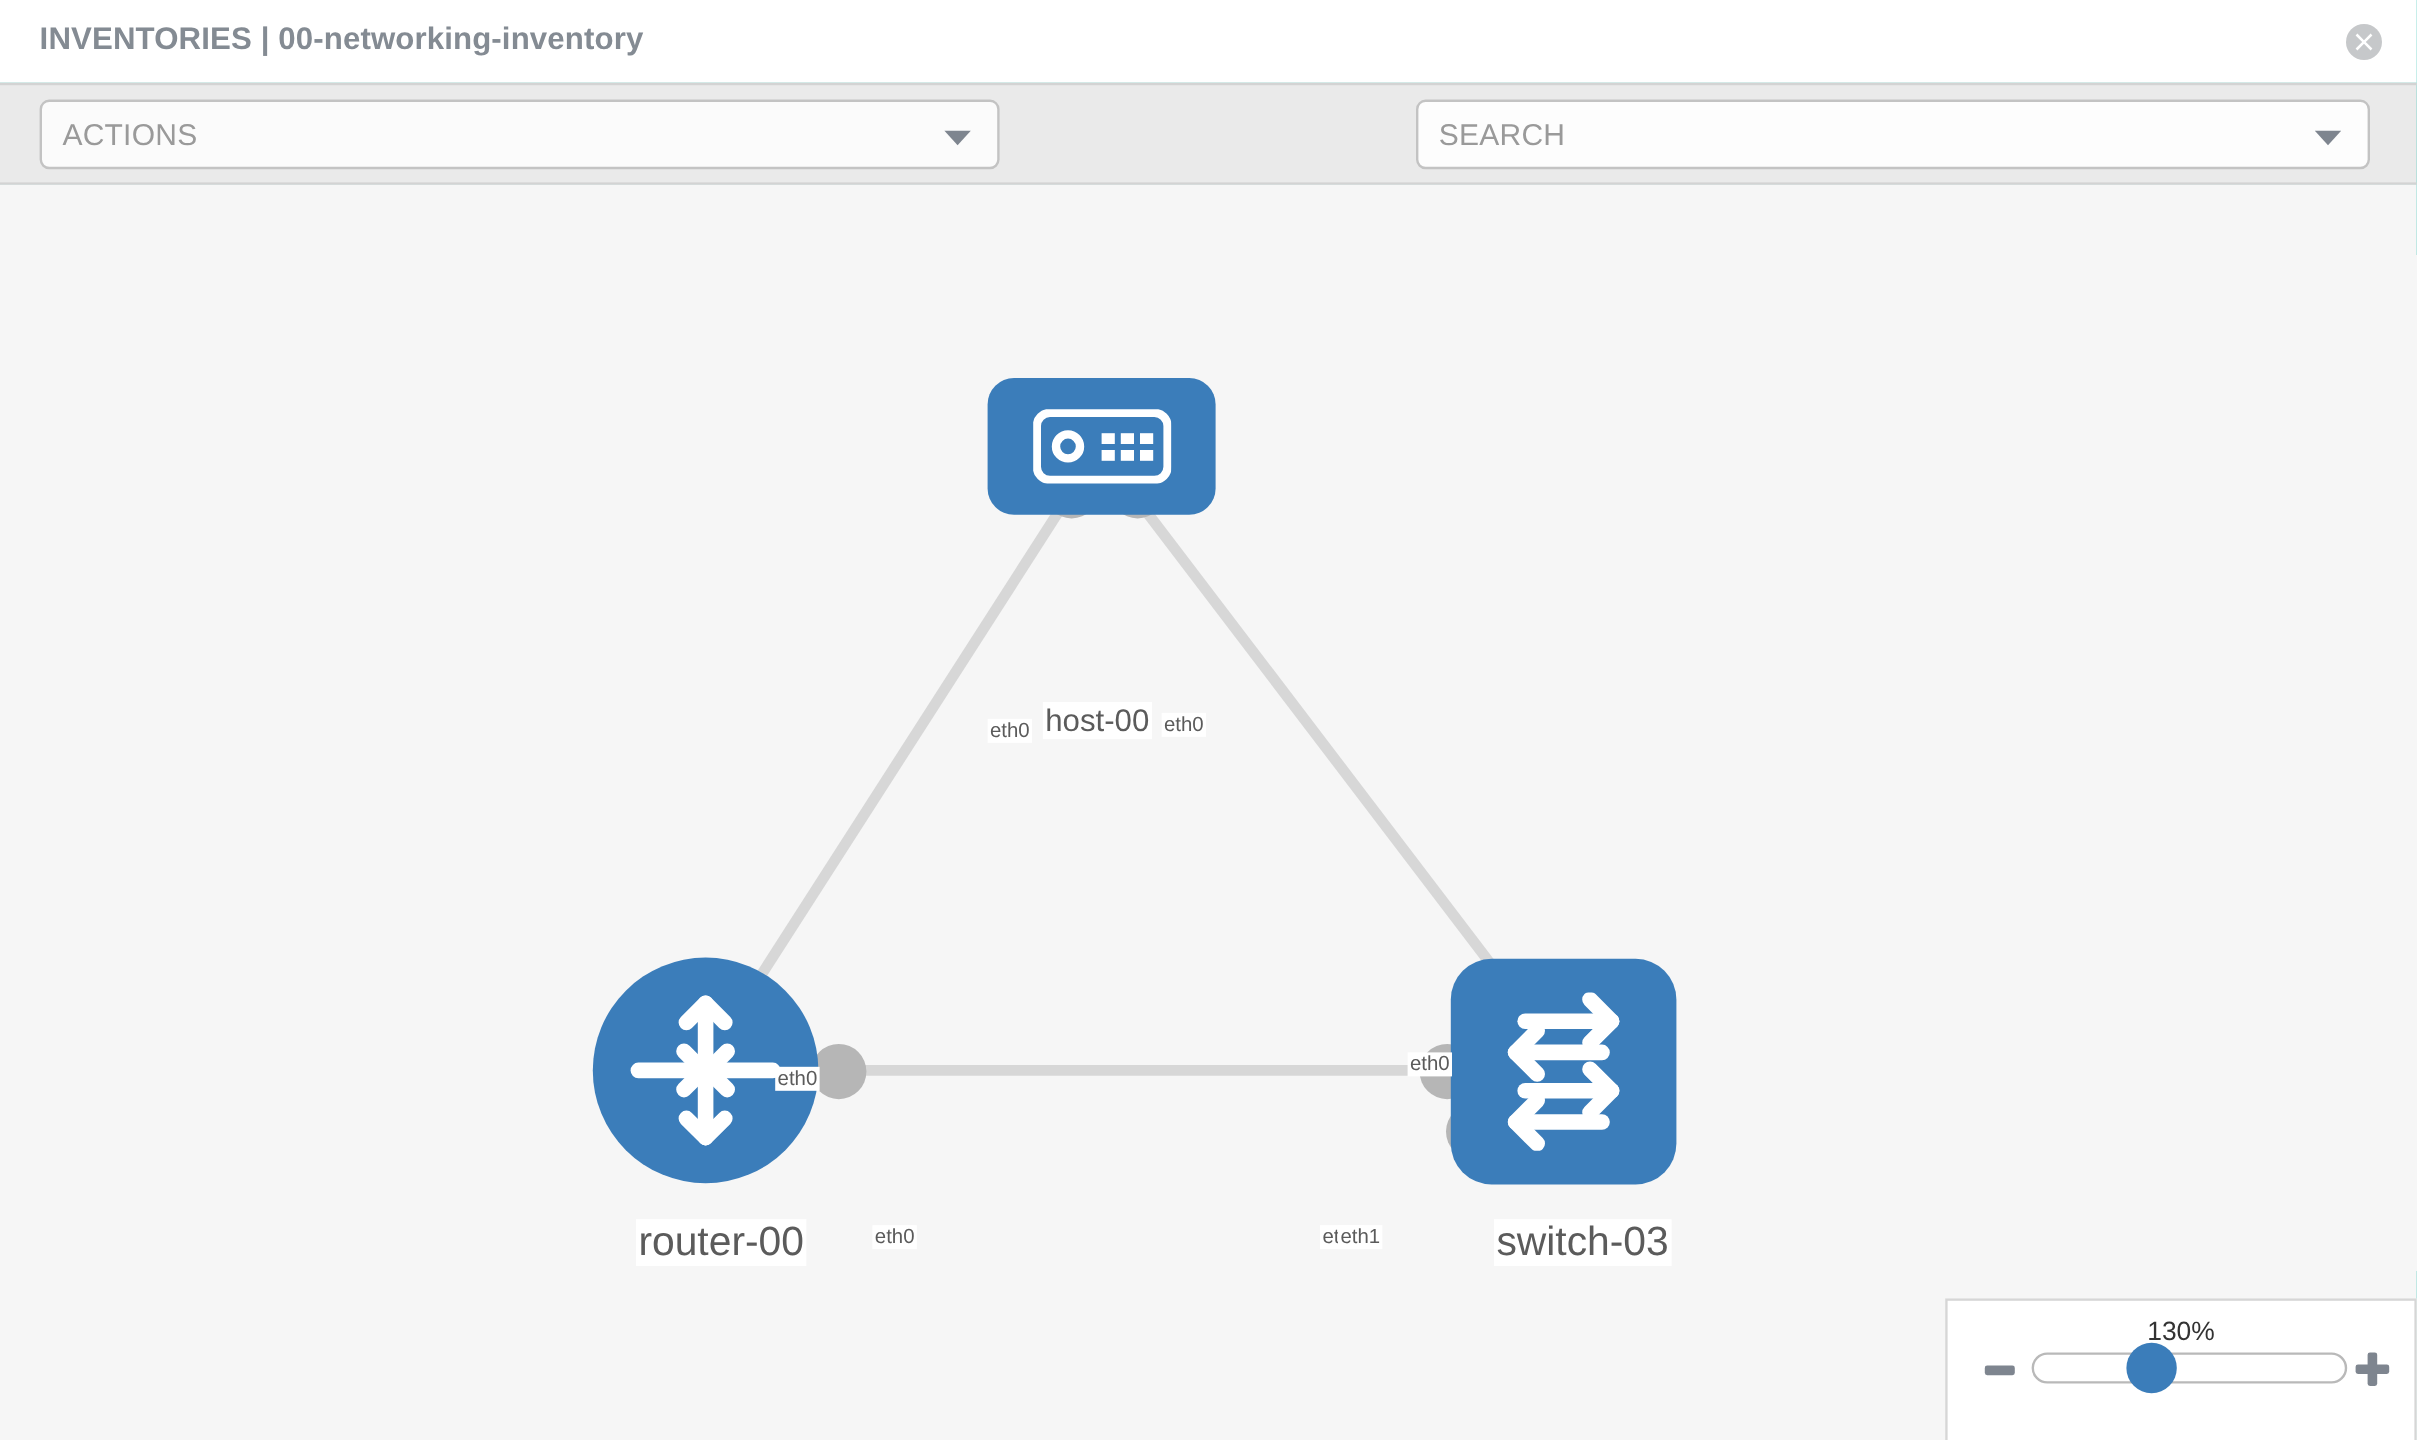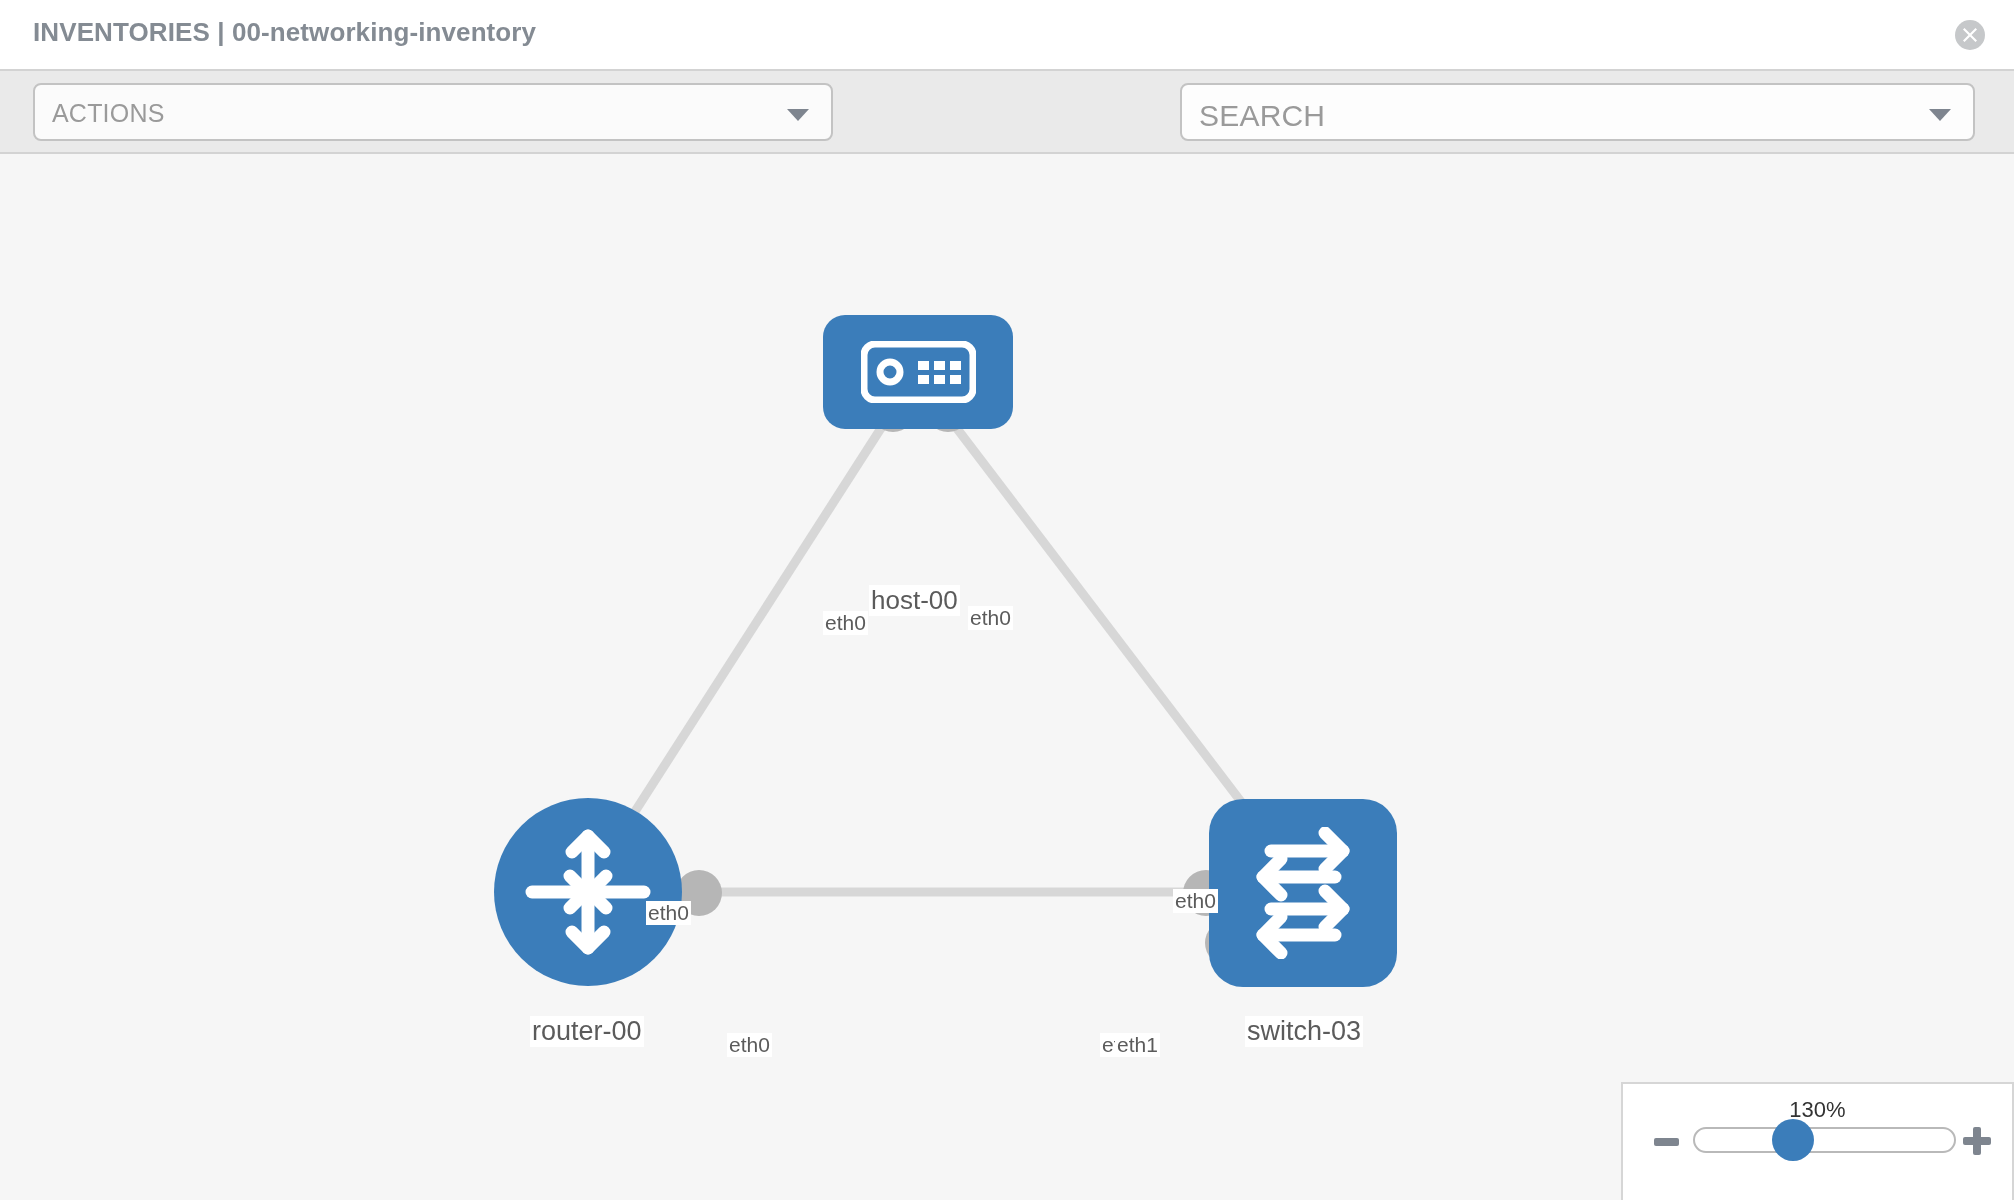--- a/index.html
+++ b/index.html
@@ -113,21 +113,21 @@
     background: #fdfdfd;
     border: 2px solid #c3c3c3;
     border-radius: 8px;
     box-sizing: border-box;
     cursor: text;
   }
   .search-select .sel-label {
     position: absolute;
     left: 17px;
     top: 14px;
-    font-size: 30px;
+    font-size: 25px;
     color: #9a9a9a;
     letter-spacing: 0.2px;
   }
 
   
   .canvas {
     position: absolute;
     left: 0; top: 154px;
     width: 2014px;
     height: 1046px;
@@ -145,39 +145,38 @@
     position: absolute;
     cursor: pointer;
   }
   .node .shape {
     position: absolute;
     left: 0; top: 0;
     background: #3b7dba;
   }
   .node-label {
     position: absolute;
-    font-size: 27px;
+    font-size: 34px;
     color: #5b5b5b;
     background: #ffffff;
     white-space: nowrap;
     padding: 0 2px;
   }
   .port {
     position: absolute;
     background: #b6b6b6;
     border-radius: 50%;
   }
   .iface-label {
     position: absolute;
-    font-size: 21px;
+    font-size: 17px;
     color: #5b5b5b;
     background: #ffffff;
     white-space: nowrap;
     padding: 0 2px;
-    margin-top: 12px;
   }
 
   
   .zoom-panel {
     position: absolute;
     left: 1621px;
     top: 1082px;
     width: 393px;
     height: 152px;
     background: #ffffff;

